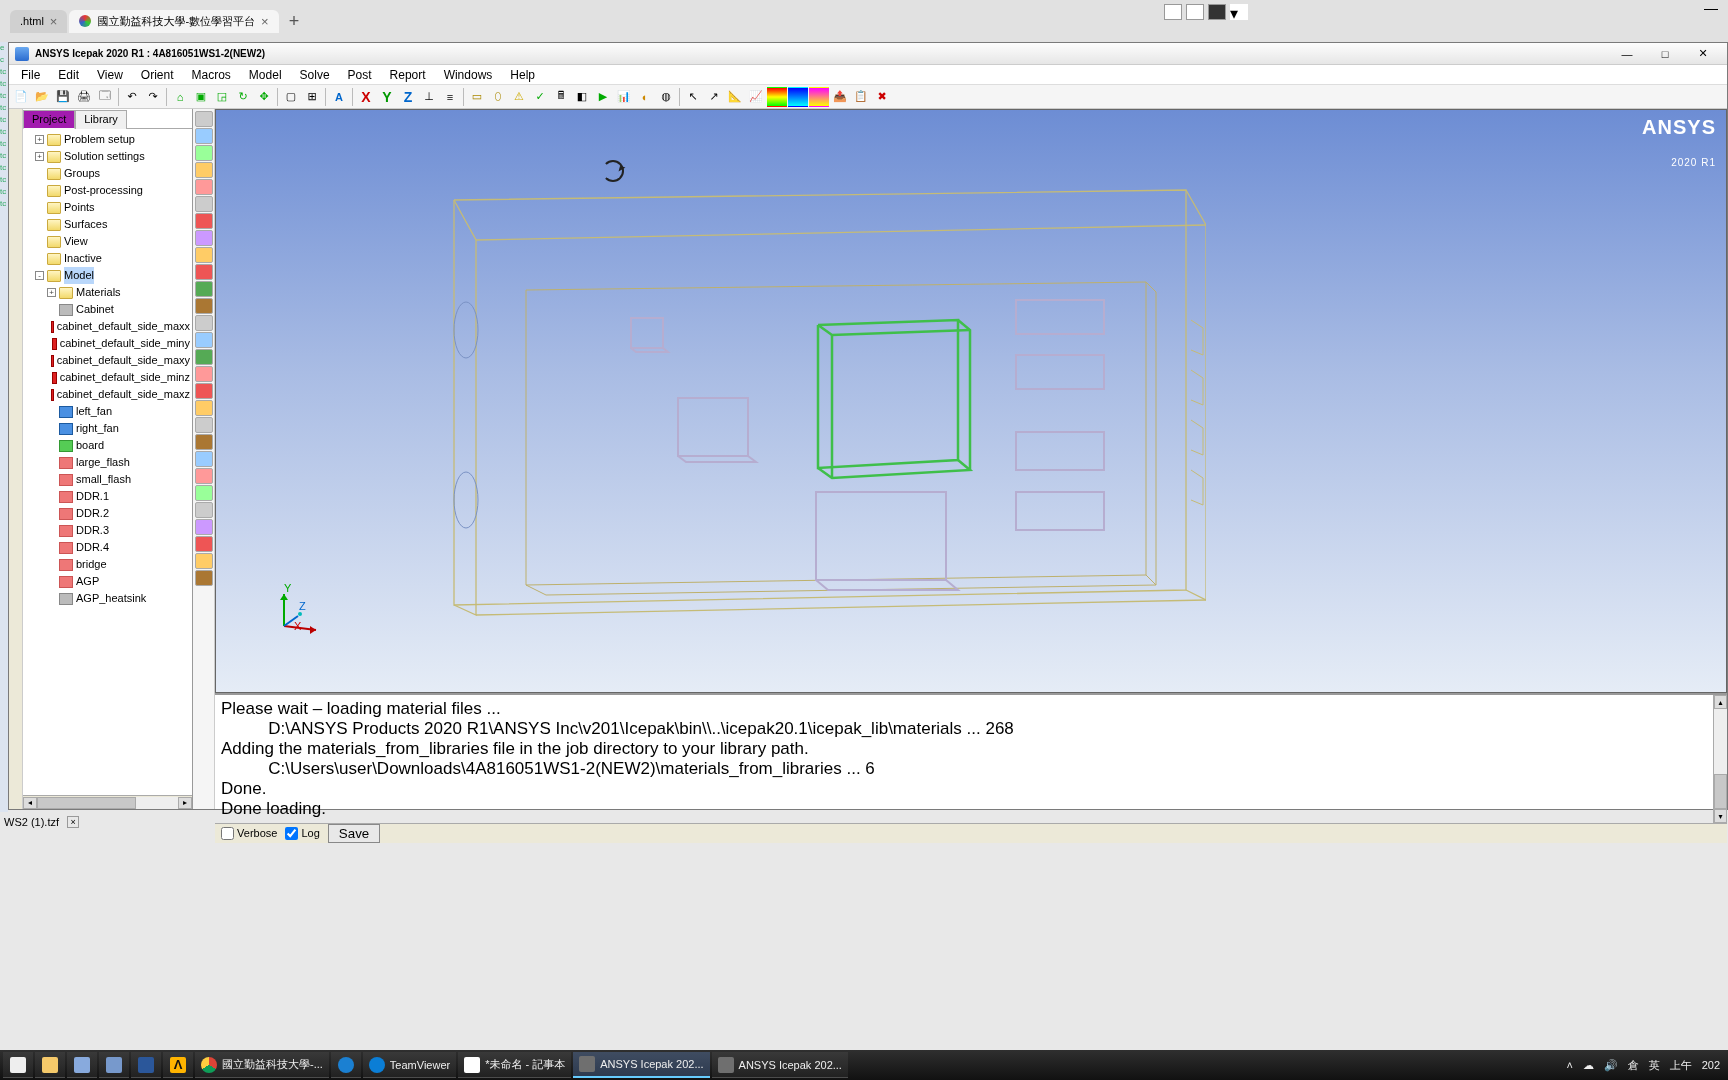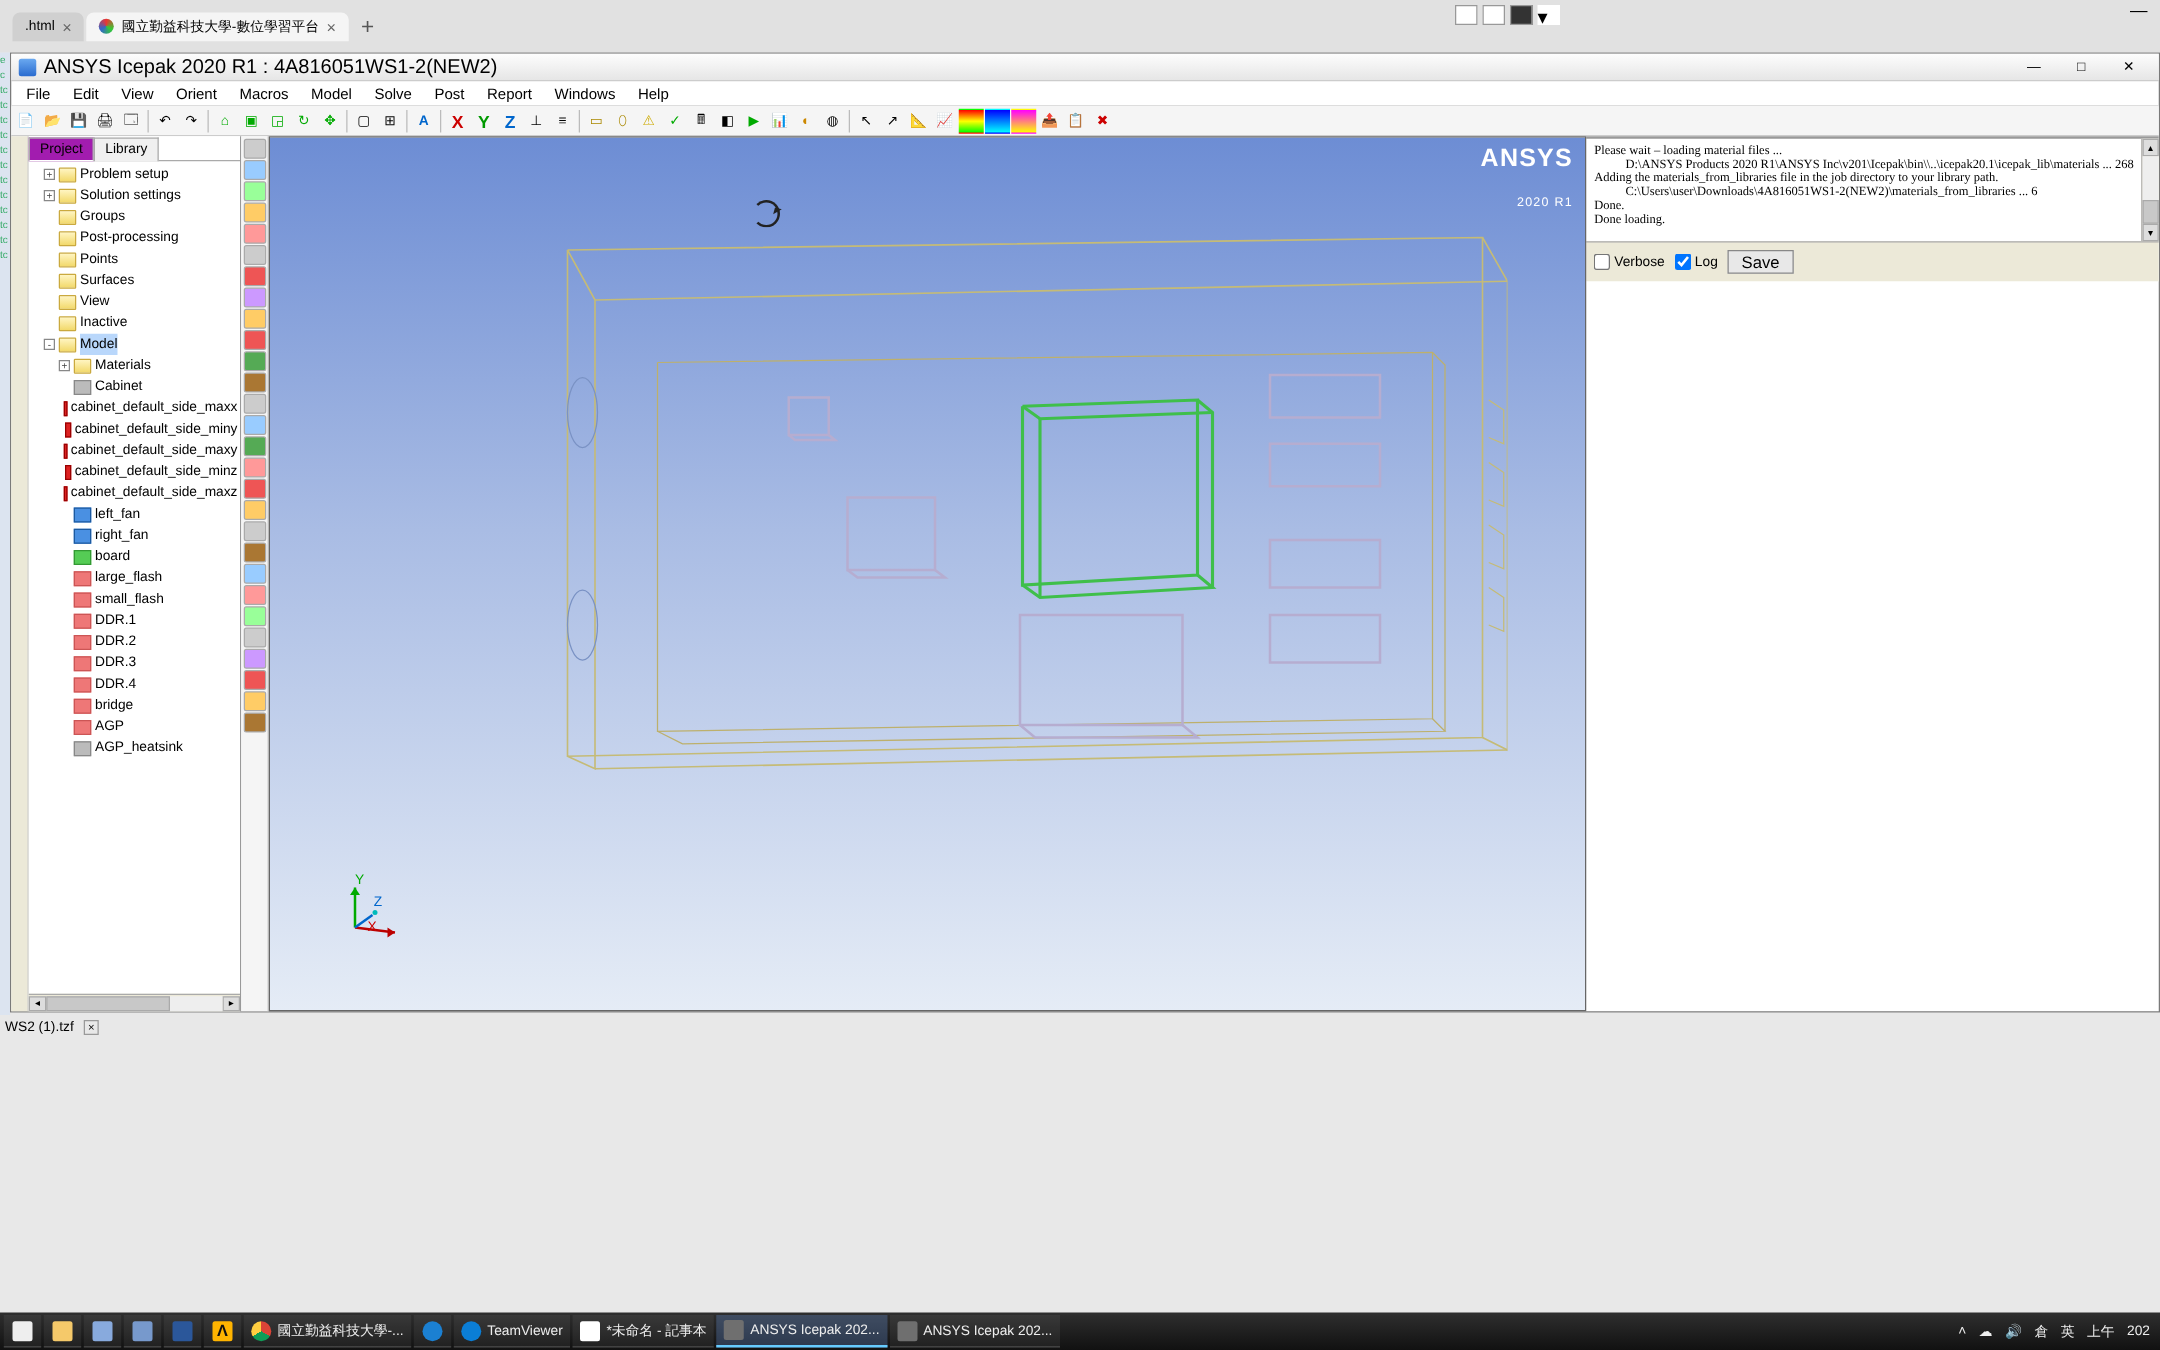--- a/index.html
+++ b/index.html
@@ -15,21 +15,21 @@
 .win-ctrl-top { position: absolute; right: 10px; top: 0; display: flex; gap: 18px; font-size: 14px; }
 .win-ctrl-top span { cursor: pointer; }
 .view-icons { position: absolute; right: 480px; top: 4px; display: flex; gap: 4px; }
 .view-icons span { width: 18px; height: 16px; border: 1px solid #999; background: #fff; }
 
 
 .app-window { position: absolute; top: 42px; left: 8px; right: 0; bottom: 836px; background: #fff; border: 1px solid #7a7a7a; }
 .app-window { bottom: auto; height: 768px; }
 .title-bar { height: 22px; background: linear-gradient(#fdfdfd,#e6e6e6); display: flex; align-items: center; padding: 0 6px; border-bottom: 1px solid #ccc; }
 .title-bar .icon { width: 14px; height: 14px; margin-right: 6px; background: linear-gradient(#6aa9f0,#2a6bcf); border-radius: 2px; }
-.title-text { font-size: 16px; flex: 1; }
+.title-text { font-size: 10px; flex: 1; font-weight: bold; }
 .win-buttons { display: flex; gap: 2px; }
 .win-btn { width: 36px; height: 18px; display: flex; align-items: center; justify-content: center; font-size: 11px; cursor: pointer; }
 
 
 .menu-bar { height: 20px; display: flex; align-items: center; padding: 0 4px; gap: 2px; border-bottom: 1px solid #ddd; }
 .menu-item { font-size: 12px; padding: 1px 8px; cursor: pointer; }
 
 
 .toolbar { height: 24px; display: flex; align-items: center; gap: 1px; padding: 2px 2px; border-bottom: 1px solid #ccc; background: #f5f5f5; }
 .tool-btn { width: 20px; height: 20px; display: flex; align-items: center; justify-content: center; font-size: 11px; cursor: pointer; border: 1px solid transparent; }
@@ -71,40 +71,40 @@
 .vtool-btn.c2 { background: #9f9; }
 .vtool-btn.c3 { background: #f99; }
 .vtool-btn.c4 { background: #9cf; }
 .vtool-btn.c5 { background: #fc6; }
 .vtool-btn.c6 { background: #c9f; }
 .vtool-btn.c7 { background: #e55; }
 .vtool-btn.c8 { background: #5a5; }
 .vtool-btn.c9 { background: #a73; }
 
 
-.viewport-wrap { flex: 1; display: flex; flex-direction: row; }
+.viewport-wrap { flex: 1; display: flex; flex-direction: column; }
 .viewport { flex: 1; background: linear-gradient(#6d8dd4 0%, #a9bce4 45%, #e5ecf6 100%); position: relative; border: 1px solid #666; }
 .watermark { position: absolute; right: 10px; top: 6px; text-align: right; color: #fff; font-weight: 600; font-size: 20px; letter-spacing: 1px; }
 .watermark .sub { font-size: 10px; font-weight: normal; margin-top: 18px; }
 .rot-cursor { position: absolute; left: 386px; top: 50px; width: 22px; height: 22px; border: 2px solid #222; border-radius: 50%; border-left-color: transparent; }
 .rot-cursor::after { content:''; position:absolute; right:-2px; top:0; border:4px solid transparent; border-bottom-color:#222; transform: rotate(-30deg); }
 
 .triad { position: absolute; left: 48px; bottom: 50px; width: 70px; height: 60px; }
 .triad .x { position: absolute; left: 30px; top: 38px; color: #c00; font-size: 11px; }
 .triad .y { position: absolute; left: 20px; top: 0; color: #0a0; font-size: 11px; }
 .triad .z { position: absolute; left: 35px; top: 18px; color: #06c; font-size: 11px; }
 .triad svg { position: absolute; left: 0; top: 0; }
 
 .geom { position: absolute; left: 230px; top: 70px; width: 760px; height: 450px; }
 .geom svg { width: 100%; height: 100%; }
 
 
 .console { height: 116px; border-top: 2px solid #999; display: flex; flex-direction: column; background: #fff; }
 .console-body { flex: 1; display: flex; }
-.console-text { flex: 1; font-size: 10px; padding: 4px 6px; overflow: hidden; white-space: pre; font-family: Liberation Serif, serif; }
+.console-text { flex: 1; font-size: 17px; padding: 4px 6px; overflow: hidden; white-space: pre; }
 .console-scroll { width: 14px; background: #ece9d8; border-left: 1px solid #aaa; display: flex; flex-direction: column; }
 .console-scroll .arrow { height: 14px; background: #ddd; border: 1px solid #aaa; font-size: 8px; display: flex; align-items: center; justify-content: center; }
 .console-scroll .track { flex: 1; background: #eee; position: relative; }
 .console-scroll .thumb { position: absolute; bottom: 0; width: 100%; height: 35%; background: #c8c8c8; border: 1px solid #aaa; }
 .console-footer { height: 32px; border-top: 1px solid #aaa; display: flex; align-items: center; gap: 8px; padding: 0 6px; font-size: 11px; background: #ece9d8; }
 .console-footer input[type=checkbox] { vertical-align: middle; }
 .console-footer .save-btn { padding: 1px 10px; background: #e8e8e8; border: 1px solid #888; cursor: pointer; }
 
 
 .bg-sliver { position: absolute; left: 0; top: 42px; width: 8px; height: 770px; background: #dce4f0; font-size: 8px; color: #3a6; overflow: hidden; }

